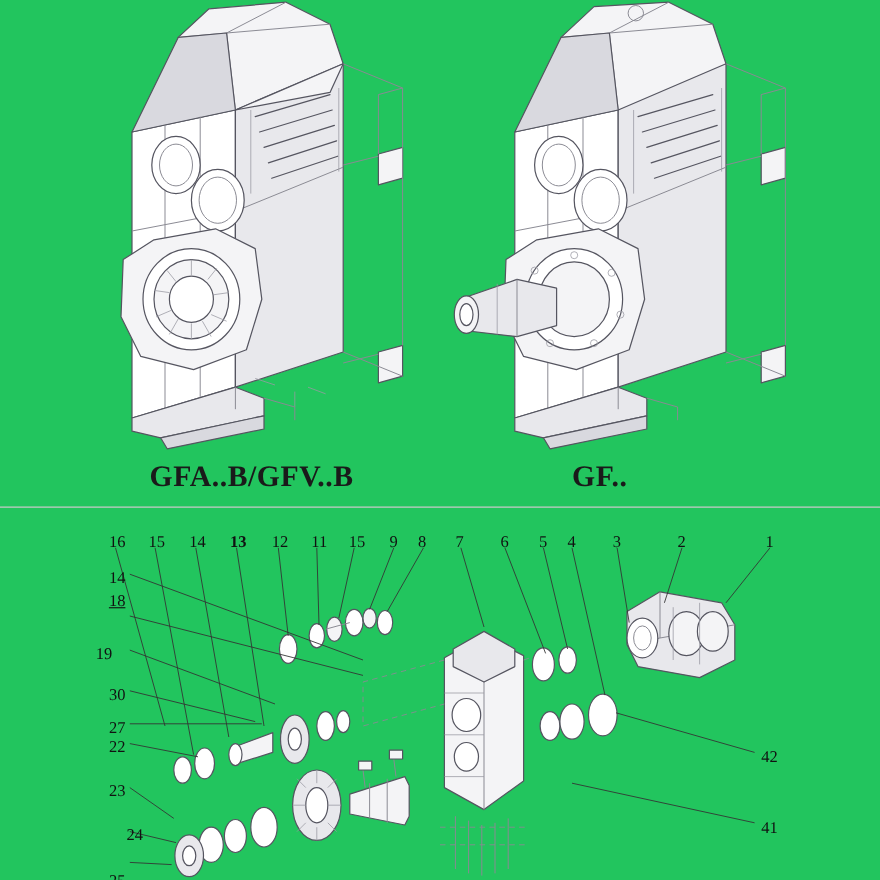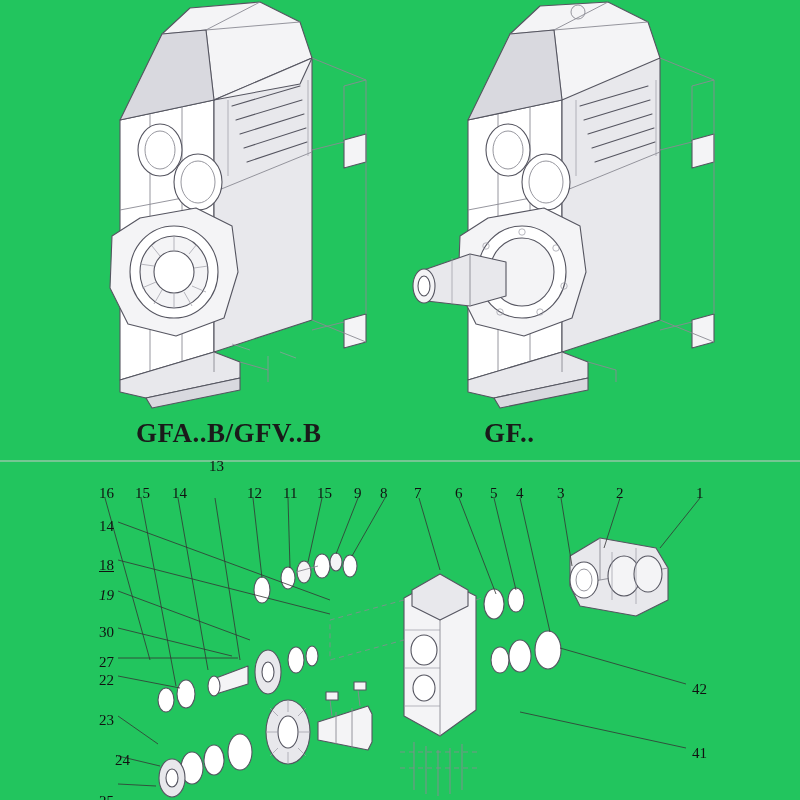--- a/index.html
+++ b/index.html
@@ -34,21 +34,21 @@
     font-size: 27px;
     color: #1a1a1a;
     letter-spacing: 0.5px;
     white-space: nowrap;
   }
   #caption-left {
     left: 136px;
     top: 418px;
   }
   #caption-right {
-    left: 484px;
+    left: 520px;
     top: 418px;
   }
   .callout {
     position: absolute;
     font-family: "Liberation Serif", serif;
     font-size: 15px;
     color: #111111;
     white-space: nowrap;
   }
 </style>
@@ -326,36 +326,36 @@
     </g>
   </svg>
 
   <div class="caption" id="caption-left">GFA..B/GFV..B</div>
   <div class="caption" id="caption-right">GF..</div>
 
   <div id="callout-layer">
       <div class="callout" style="left: 99px; top: 485px;">16</div>
       <div class="callout" style="left: 135px; top: 485px;">15</div>
       <div class="callout" style="left: 172px; top: 485px;">14</div>
-      <div class="callout" style="left: 209px; top: 458px;">13</div>
+      <div class="callout" style="left: 209px; top: 485px; font-weight: bold;">13</div>
       <div class="callout" style="left: 247px; top: 485px;">12</div>
       <div class="callout" style="left: 283px; top: 485px;">11</div>
       <div class="callout" style="left: 317px; top: 485px;">15</div>
       <div class="callout" style="left: 354px; top: 485px;">9</div>
       <div class="callout" style="left: 380px; top: 485px;">8</div>
       <div class="callout" style="left: 414px; top: 485px;">7</div>
       <div class="callout" style="left: 455px; top: 485px;">6</div>
       <div class="callout" style="left: 490px; top: 485px;">5</div>
       <div class="callout" style="left: 516px; top: 485px;">4</div>
       <div class="callout" style="left: 557px; top: 485px;">3</div>
       <div class="callout" style="left: 616px; top: 485px;">2</div>
       <div class="callout" style="left: 696px; top: 485px;">1</div>
       <div class="callout" style="left: 99px; top: 518px;">14</div>
-      <div class="callout" style="left: 99px; top: 557px; text-decoration: underline;">18</div>
-      <div class="callout" style="left: 99px; top: 587px; font-style: italic;">19</div>
+      <div class="callout" style="left: 99px; top: 539px; text-decoration: underline;">18</div>
+      <div class="callout" style="left: 87px; top: 587px;">19</div>
       <div class="callout" style="left: 99px; top: 624px;">30</div>
       <div class="callout" style="left: 99px; top: 654px;">27</div>
       <div class="callout" style="left: 99px; top: 672px;">22</div>
       <div class="callout" style="left: 99px; top: 712px;">23</div>
       <div class="callout" style="left: 115px; top: 752px;">24</div>
       <div class="callout" style="left: 99px; top: 793px;">25</div>
       <div class="callout" style="left: 692px; top: 681px;">42</div>
       <div class="callout" style="left: 692px; top: 745px;">41</div>
     </div>
 

